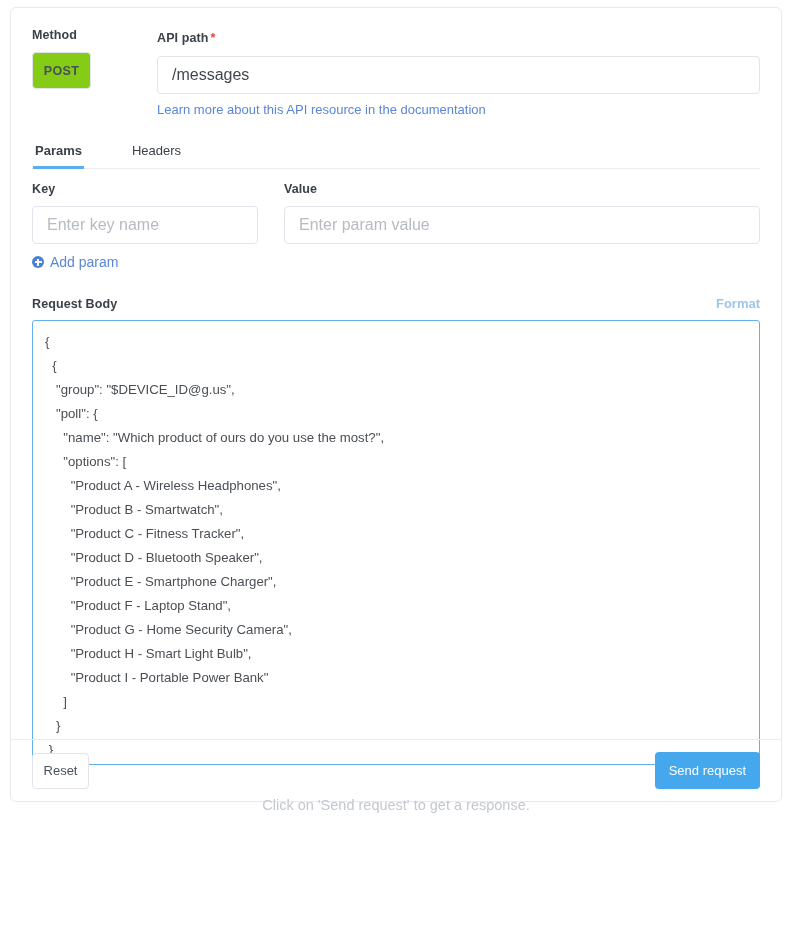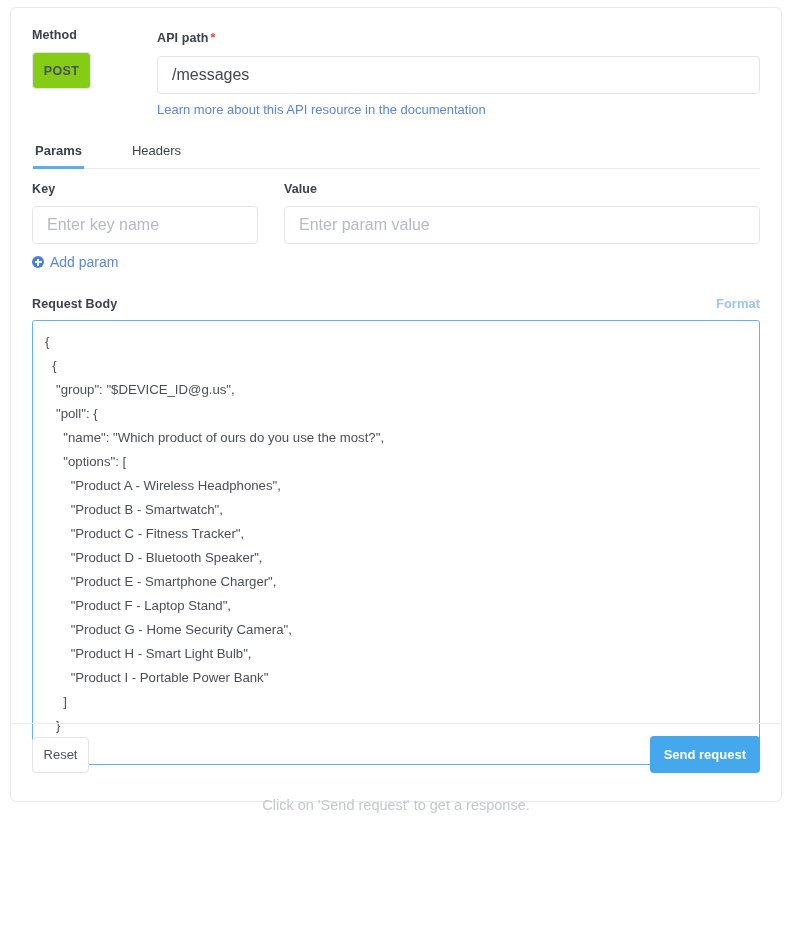--- a/index.html
+++ b/index.html
@@ -195,21 +195,21 @@
     font-size: 14.5px;
     color: #c3c7cf;
     margin-top: 28px;
   }
 
   
   .footer {
     position: absolute;
     left: 0;
     right: 0;
-    bottom: 16px;
+    bottom: 0;
     height: 62px;
     border-top: 1px solid #ebebf1;
     display: flex;
     align-items: center;
     justify-content: space-between;
     padding: 0 21px;
     box-sizing: border-box;
   }
   .reset-btn {
     width: 57px;
@@ -225,21 +225,21 @@
   }
   .send-btn {
     min-width: 104px;
     height: 37px;
     border: none;
     border-radius: 4px;
     background: #45a7ec;
     color: #ffffff;
     font-family: "Liberation Sans", sans-serif;
     font-size: 13px;
-    font-weight: bold;
+    font-weight: normal;
     cursor: pointer;
     padding: 0 14px;
   }
 </style>
 </head>
 <body>
 
 <div class="card">
   <div class="card-body">
 

